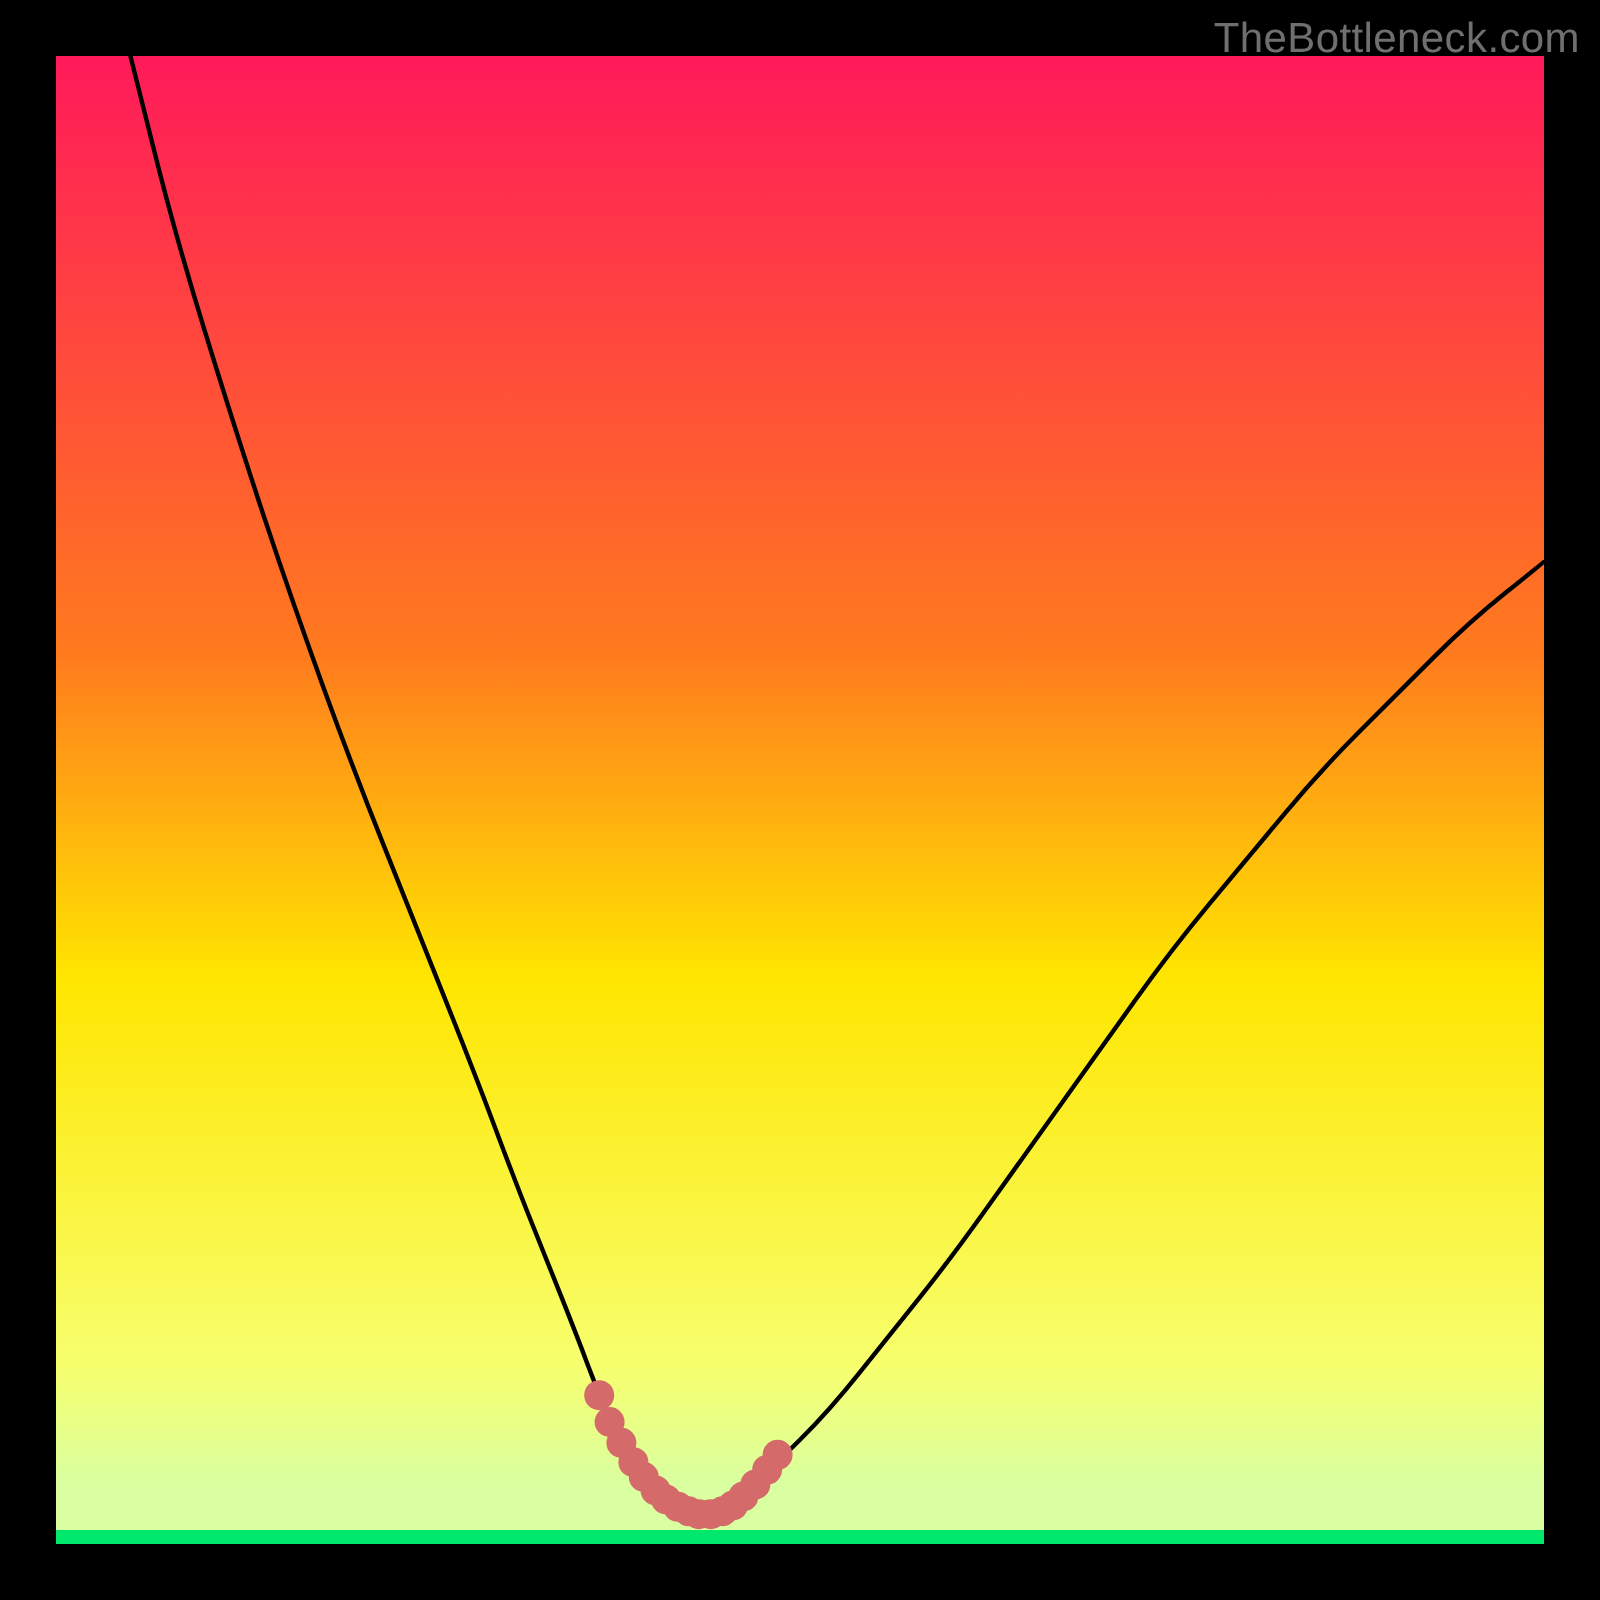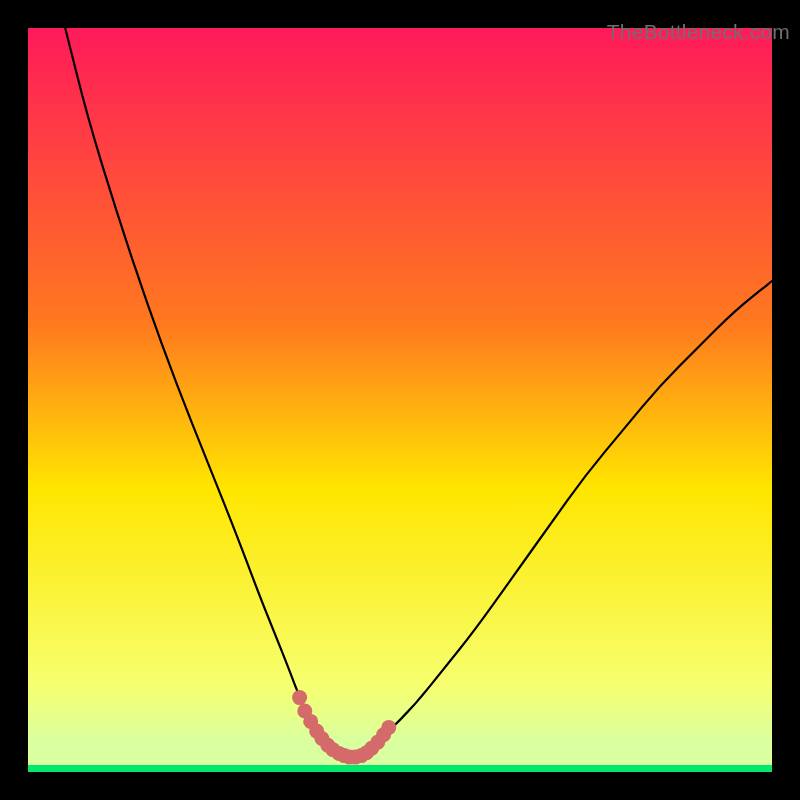--- a/index.html
+++ b/index.html
@@ -12,21 +12,21 @@
     font-family: Arial, Helvetica, sans-serif;
   }
   .frame {
     position: relative;
     width: 800px;
     height: 800px;
     background: #000;
   }
   .watermark {
     position: absolute;
-    top: 20px;
+    top: 8px;
     right: 10px;
     color: #6f6f6f;
     font-size: 21px;
     letter-spacing: 0.2px;
     z-index: 10;
   }
   .plot-area {
     position: absolute;
     left: 28px;
     top: 28px;

